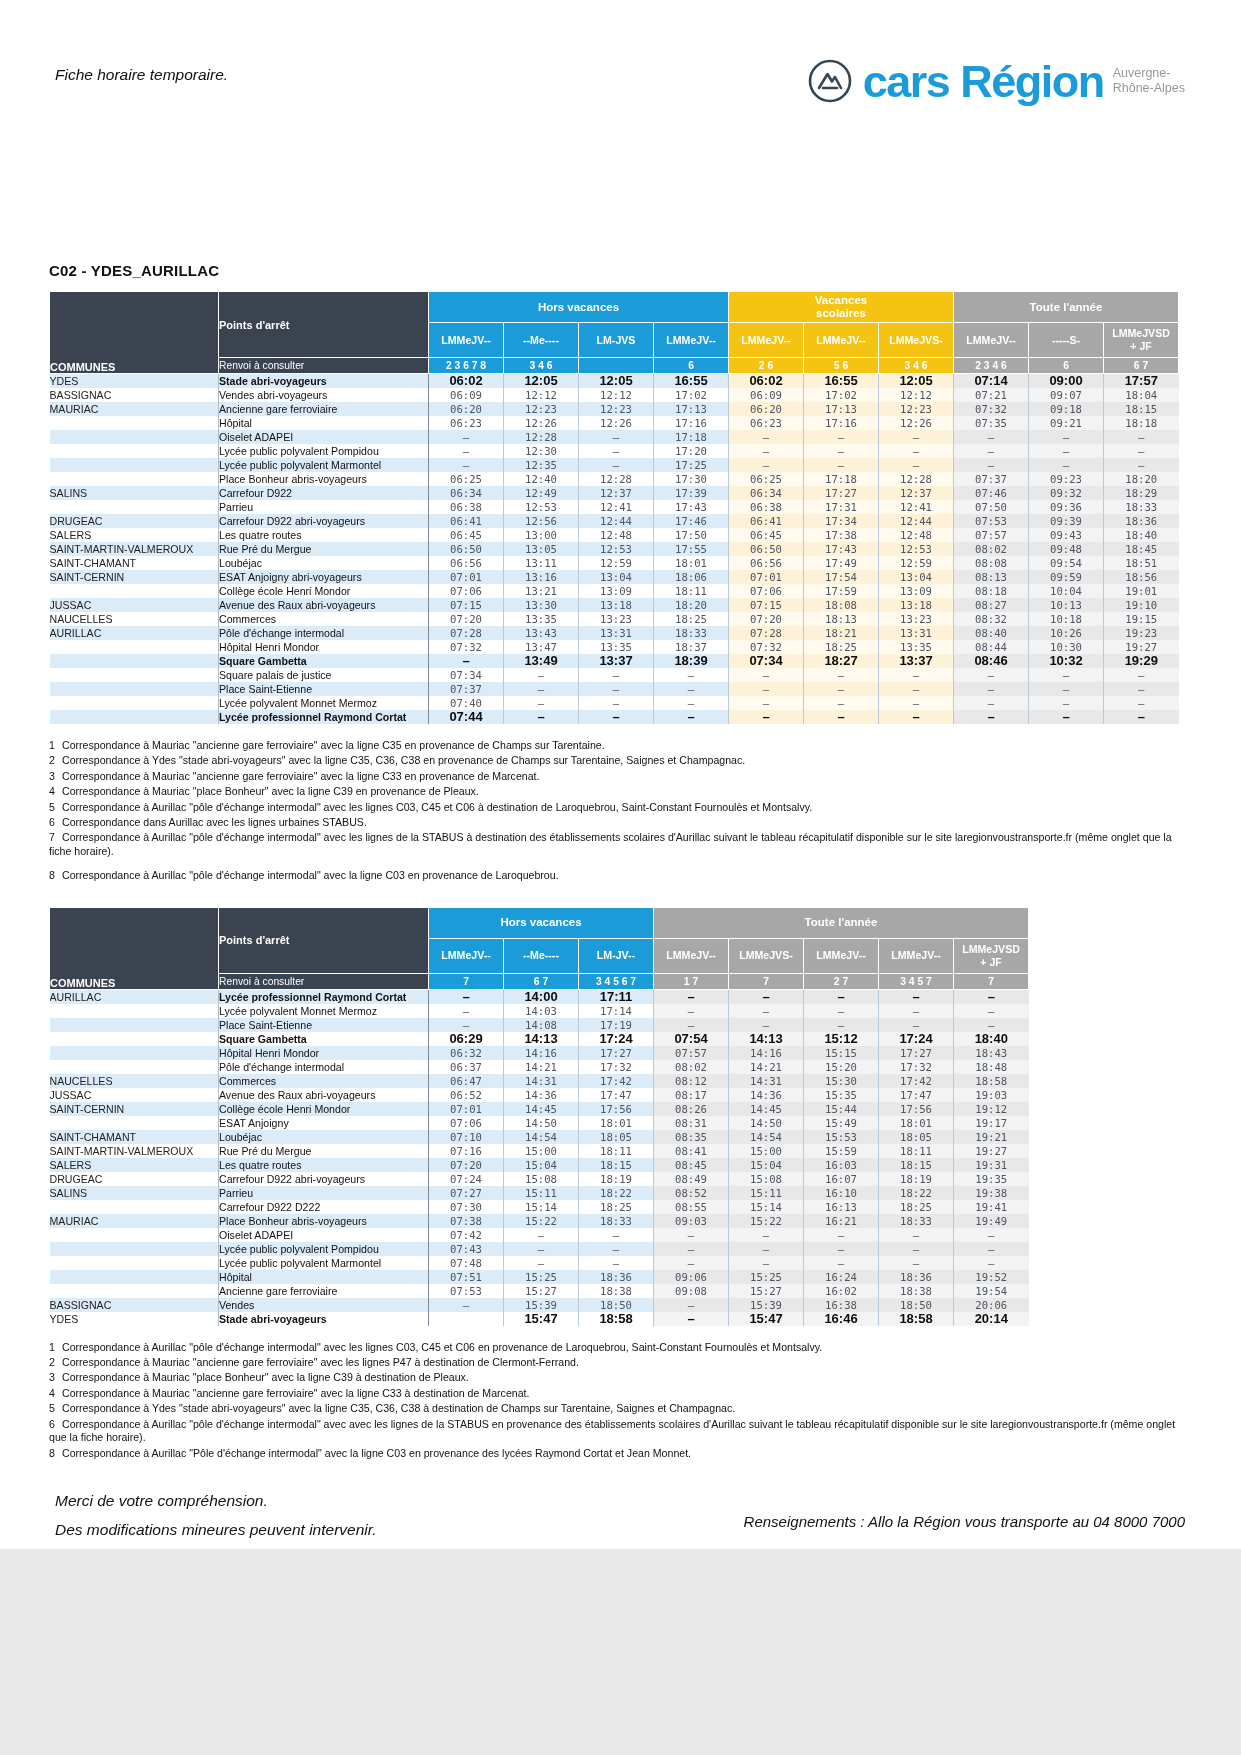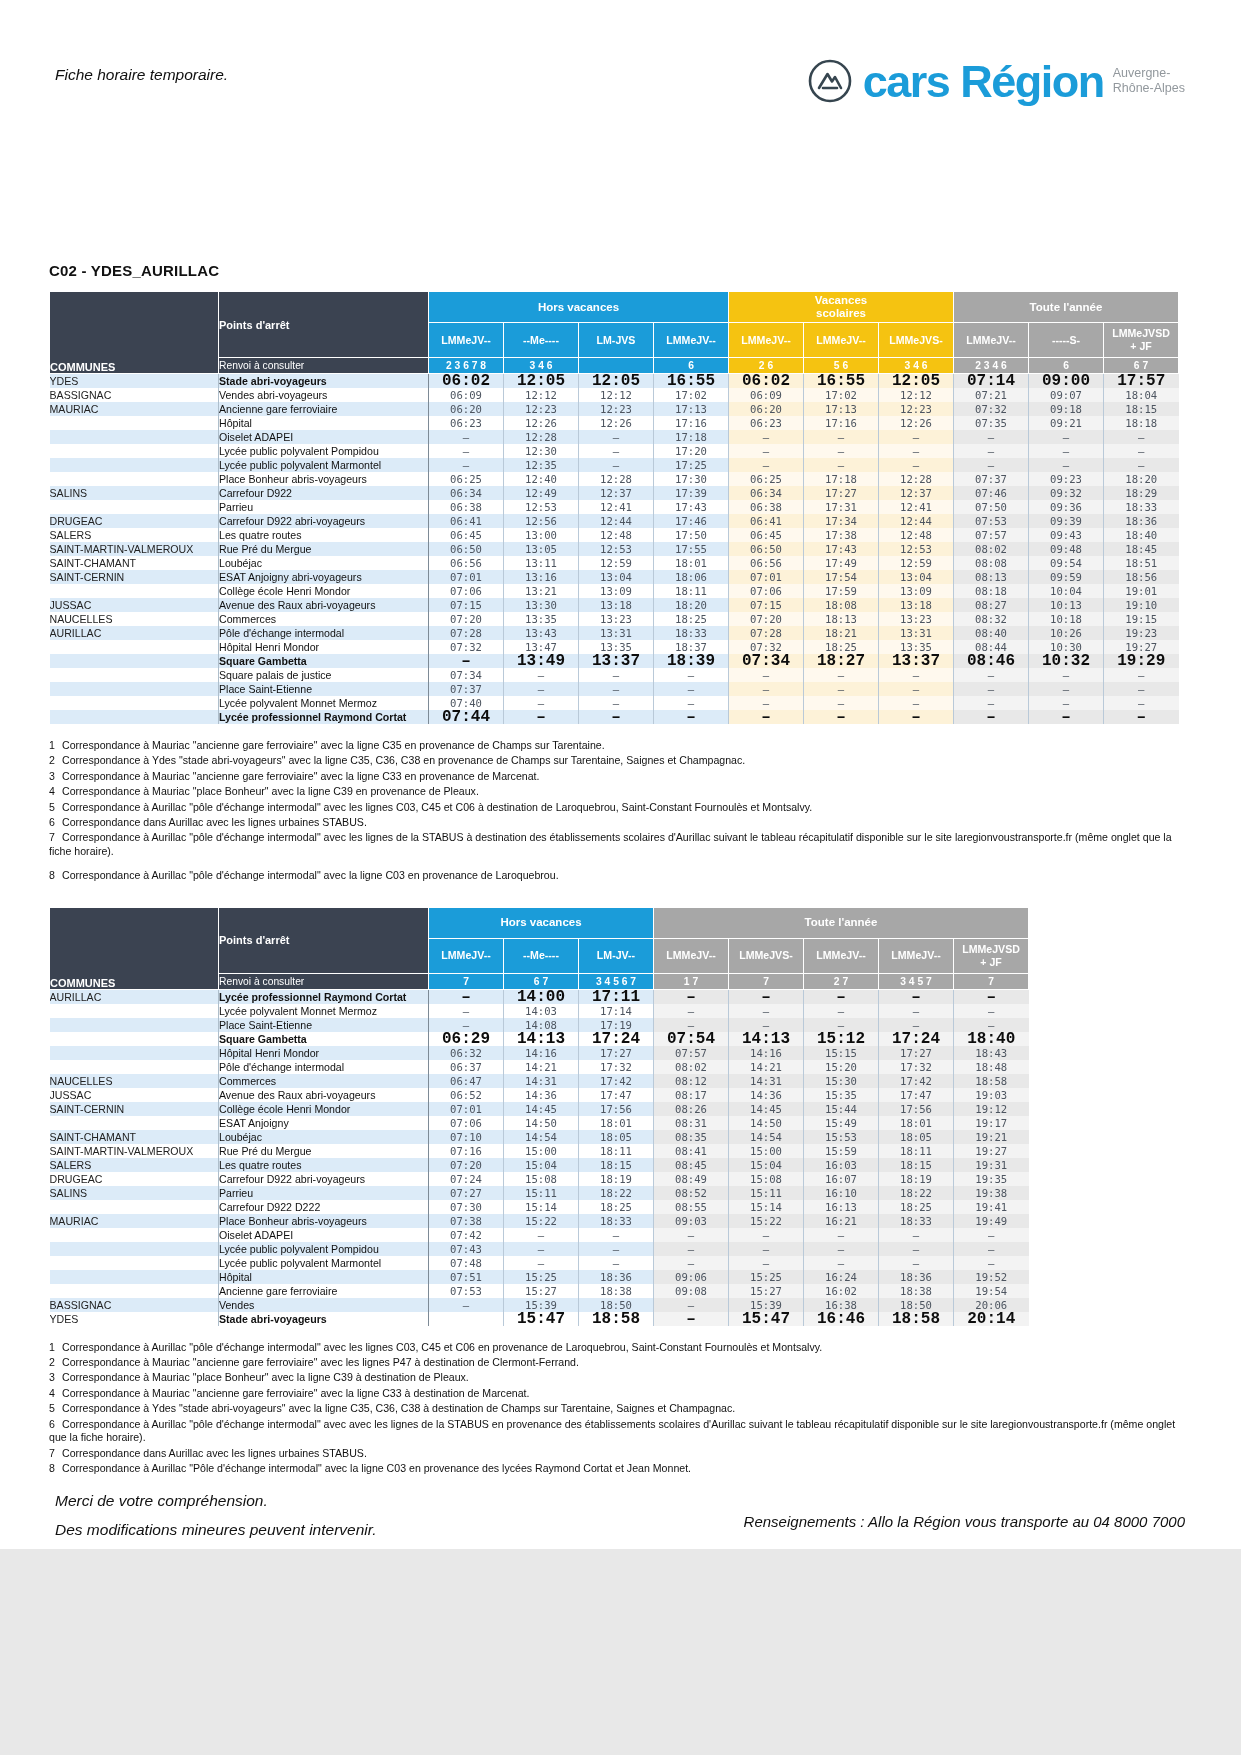--- a/index.html
+++ b/index.html
@@ -35,21 +35,21 @@
   .c-name{padding:0 5px;color:#222;background:#fff;}
   .s-name{padding:0 5px;color:#111;background:#fff;border-left:1px solid #aebecb;}
   .time{text-align:center;font-family:"DejaVu Sans Mono",monospace;font-size:9.8px;color:#4d5560;
         border-left:1px solid #b9c9d8;}
   .time.first{border-left:1px solid #7d8a96;}
   .col-b{background:#ffffff;} .col-y{background:var(--rowcream2);} .col-g{background:var(--rowgray2);}
   tr.shade .col-b{background:var(--rowblue);}
   tr.shade .col-y{background:var(--rowcream);}
   tr.shade .col-g{background:var(--rowgray);}
   tr.shade .c-name,tr.shade .s-name{background:var(--rowblue);}
-  tr.boldrow .time{font-family:Liberation Mono, monospace;font-weight:bold;font-size:16px;color:#0d0d0d;}
+  tr.boldrow .time{font-family:Liberation Sans, sans-serif;font-weight:bold;font-size:13px;color:#0d0d0d;}
   tr.boldrow .s-name{font-weight:bold;}
   .fnotes{margin-top:15px;}
   .fn{font-size:10.6px;color:#111;line-height:13.4px;margin-top:2px;}
   .fn .num{display:inline-block;min-width:13px;}
   .fn.gap{margin-top:11px;}
   .mt{margin-top:24px;}
   .footL{position:absolute;left:55px;top:1487px;font-style:italic;font-size:15.5px;line-height:1.85;}
   .footR{position:absolute;right:56px;top:1513px;font-style:italic;font-size:15px;}
 </style>
 </head>
@@ -826,21 +826,20 @@
           </tbody>
         </table>
       </div>
     <div id="fn2" class="fnotes">
         <div class="fn"><span class="num">1</span><span>Correspondance à Aurillac "pôle d'échange intermodal" avec les lignes C03, C45 et C06 en provenance de Laroquebrou, Saint-Constant Fournoulès et Montsalvy.</span></div>
         <div class="fn"><span class="num">2</span><span>Correspondance à Mauriac "ancienne gare ferroviaire" avec les lignes P47 à destination de Clermont-Ferrand.</span></div>
         <div class="fn"><span class="num">3</span><span>Correspondance à Mauriac "place Bonheur" avec la ligne C39 à destination de Pleaux.</span></div>
         <div class="fn"><span class="num">4</span><span>Correspondance à Mauriac "ancienne gare ferroviaire" avec la ligne C33 à destination de Marcenat.</span></div>
         <div class="fn"><span class="num">5</span><span>Correspondance à Ydes "stade abri-voyageurs" avec la ligne C35, C36, C38 à destination de Champs sur Tarentaine, Saignes et Champagnac.</span></div>
         <div class="fn"><span class="num">6</span><span>Correspondance à Aurillac "pôle d'échange intermodal" avec avec les lignes de la STABUS en provenance des établissements scolaires d'Aurillac suivant le tableau récapitulatif disponible sur le site laregionvoustransporte.fr (même onglet que la fiche horaire).</span></div>
-        <div class="fn"><span class="num">7</span><span>Correspondance dans Aurillac avec les lignes urbaines STABUS.</span></div>
         <div class="fn"><span class="num">8</span><span>Correspondance à Aurillac "Pôle d'échange intermodal" avec la ligne C03 en provenance des lycées Raymond Cortat et Jean Monnet.</span></div>
       </div>
   </div>
 
   <div class="footL">
     <div>Merci de votre compréhension.</div>
     <div>Des modifications mineures peuvent intervenir.</div>
   </div>
   <div class="footR">Renseignements : Allo la Région vous transporte au 04 8000 7000</div>
 

